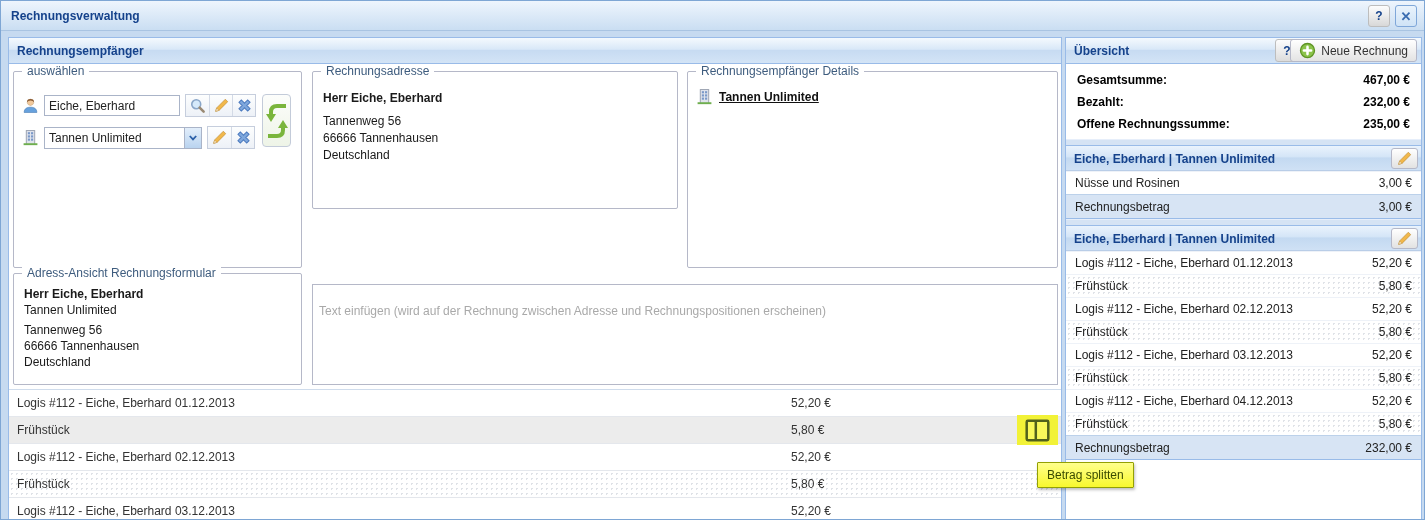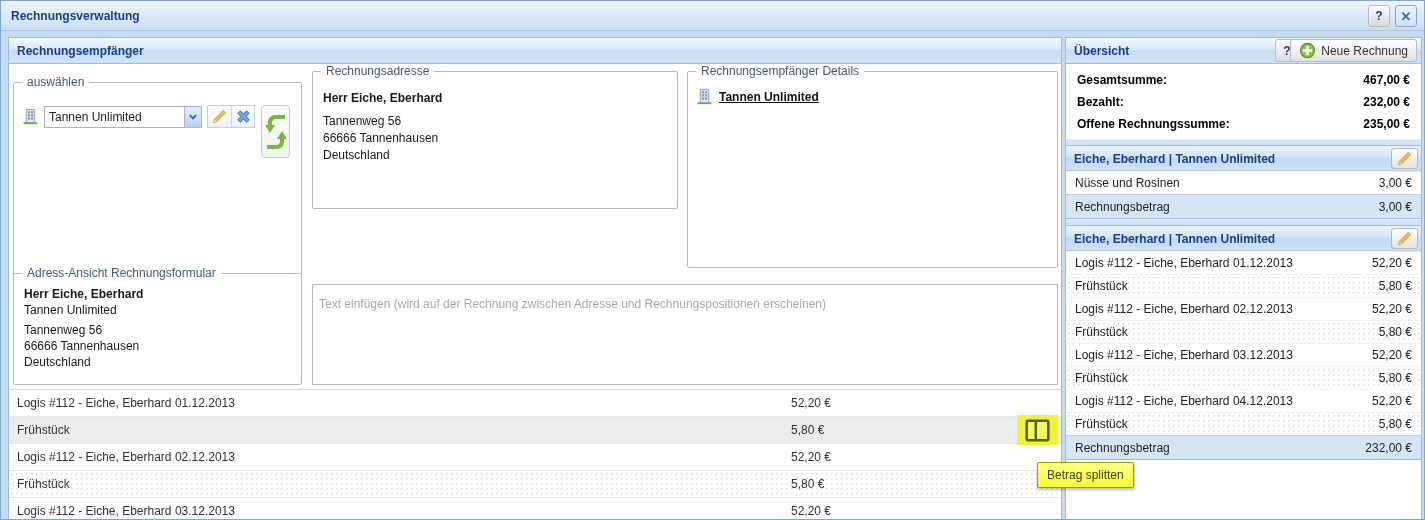--- a/index.html
+++ b/index.html
@@ -30,21 +30,21 @@
     background:linear-gradient(#ffffff,#e3e3e3); border:1px solid #b5b8c8; border-radius:3px;
     padding:0 8px; color:#333; cursor:default; white-space:nowrap; }
   .small-tool { position:absolute; width:24px; height:23px; border-radius:3px;
     background:linear-gradient(#fdfdfd,#dcdcdc); border:1px solid #bdbdbd;
     display:flex; align-items:center; justify-content:center; font-weight:bold; color:#15428b; }
 
   
   .fs { position:absolute; border:1px solid #b5b8c8; border-radius:2px; background:#fff; }
   .fs-legend { position:absolute; top:-8px; left:8px; background:#fff; padding:0 5px;
     color:#3e5c7e; font-size:12px; white-space:nowrap; }
-  .fs-auswaehlen { left:4px;  top:44px; width:289px; height:197px; }
+  .fs-auswaehlen { left:4px;  top:33px; width:289px; height:197px; }
   .fs-adresse    { left:303px; top:33px; width:366px; height:138px; }
   .fs-details    { left:678px; top:33px; width:371px; height:197px; }
   .fs-ansicht    { left:4px;  top:235px; width:289px; height:112px; }
 
   .sel-wrap { display:flex; padding:22px 0 0 8px; gap:6px; }
   .sel-rows { display:flex; flex-direction:column; gap:9px; }
   .sel-row { display:flex; align-items:center; gap:5px; height:23px; }
   .ico16 { width:17px; height:17px; flex:0 0 auto; }
   .txt-input { width:136px; height:21px; border:1px solid #aab4c8; padding:0 4px; font-size:12px;
     font-family:"Liberation Sans",sans-serif; color:#222; }
@@ -61,21 +61,21 @@
 
   .addr { padding:18px 10px 0 10px; line-height:17px; color:#1a1a1a; }
   .addr .bold { font-weight:bold; }
   .addr .gap { height:6px; }
 
   .details-link-row { display:flex; align-items:center; gap:6px; padding:16px 8px 0 8px; }
   .details-link { font-weight:bold; color:#111; text-decoration:underline; cursor:pointer; }
 
   .note-area { position:absolute; left:303px; top:246px; width:746px; height:101px;
     border:1px solid #b5b8c8; resize:none; font-family:"Liberation Sans",sans-serif;
-    font-size:12px; padding:12px 6px; color:#222; background:#fff; }
+    font-size:12px; padding:19px 6px; color:#222; background:#fff; }
   .note-area::placeholder { color:#a9a9a9; opacity:1; }
 
   
   .items-table { position:absolute; left:0; right:0; top:351px; border-top:1px solid #cfdcec; }
   .trow { position:relative; height:27px; line-height:26px; border-bottom:1px solid #e4e7ec; color:#333; }
   .trow .lbl { padding-left:8px; }
   .trow .price { position:absolute; left:782px; top:0; }
   .trow.hover { background:#ececec; }
   .trow.dotted { background-image:radial-gradient(circle,#dfe2e7 1px,transparent 1px); background-size:5px 5px; }
 
@@ -121,20 +121,47 @@
     <div class="panel-header">
       <span class="ph-title">Rechnungsempfänger</span>
     </div>
 
     <div class="fs fs-auswaehlen">
       <span class="fs-legend">auswählen</span>
       <div class="sel-wrap">
         <div class="sel-rows">
           <div class="sel-row">
             <svg class="ico16" viewBox="0 0 16 16">
+                <path d="M8 2 a3 3 0 0 1 3 3 c0 1-.5 2-1.2 2.4 L8 8 l-1.8-.6 C5.5 7 5 6 5 5 a3 3 0 0 1 3-3z" fill="#f2c99c" stroke="#b08a5a" stroke-width="0.4"></path>
+                <path d="M4.6 5 q0-3.2 3.4-3.2 q3.4 0 3.4 3.2 q-1-1.8-3.4-1.8 q-2.4 0-3.4 1.8z" fill="#8a5a32"></path>
+                <path d="M2 14.6 c0-4 3-5 6-5 s6 1 6 5z" fill="#66a1dd" stroke="#3f74ad" stroke-width="0.5"></path>
+              </svg>
+            <input class="txt-input" type="text" value="Eiche, Eberhard" style="">
+            <div class="tool-strip">
+              <div class="strip-btn">
+                <svg class="ico16" viewBox="0 0 16 16">
+                    <circle cx="6.8" cy="6.8" r="4.2" fill="#d5e9fa" stroke="#8aa6c8" stroke-width="1.5"></circle>
+                    <line x1="10" y1="10" x2="13.8" y2="13.8" stroke="#9a8a74" stroke-width="2.4" stroke-linecap="round"></line>
+                  </svg>
+              </div>
+              <div class="strip-btn">
+                <svg class="ico16" viewBox="0 0 16 16">
+                    <path d="M2.5 13.5 l0.9-3.2 8.2-8.2 2.3 2.3 -8.2 8.2z" fill="#f2b84b" stroke="#bb8a33" stroke-width="0.6"></path>
+                    <path d="M2.5 13.5 l0.9-3.2 2.3 2.3z" fill="#f7e6c8" stroke="#bb8a33" stroke-width="0.4"></path>
+                  </svg>
+              </div>
+              <div class="strip-btn">
+                <svg class="ico16" viewBox="0 0 16 16">
+                    <path d="M2.8 5 5 2.8 8 5.8 11 2.8 13.2 5 10.2 8 13.2 11 11 13.2 8 10.2 5 13.2 2.8 11 5.8 8z" fill="#7fa8dd" stroke="#4e7cc0" stroke-width="1"></path>
+                  </svg>
+              </div>
+            </div>
+          </div>
+          <div class="sel-row">
+            <svg class="ico16" viewBox="0 0 16 16">
                 <rect x="4" y="1.5" width="8" height="13" fill="#dfe3ec" stroke="#9098a8" stroke-width="0.8"></rect>
                 <rect x="5.5" y="3" width="2" height="2" fill="#7a98c8"></rect>
                 <rect x="8.5" y="3" width="2" height="2" fill="#7a98c8"></rect>
                 <rect x="5.5" y="6" width="2" height="2" fill="#7a98c8"></rect>
                 <rect x="8.5" y="6" width="2" height="2" fill="#7a98c8"></rect>
                 <rect x="5.5" y="9" width="2" height="2" fill="#7a98c8"></rect>
                 <rect x="8.5" y="9" width="2" height="2" fill="#7a98c8"></rect>
                 <rect x="1.5" y="13.4" width="13" height="1.8" fill="#6fae4e"></rect>
               </svg>
             <div class="select">

